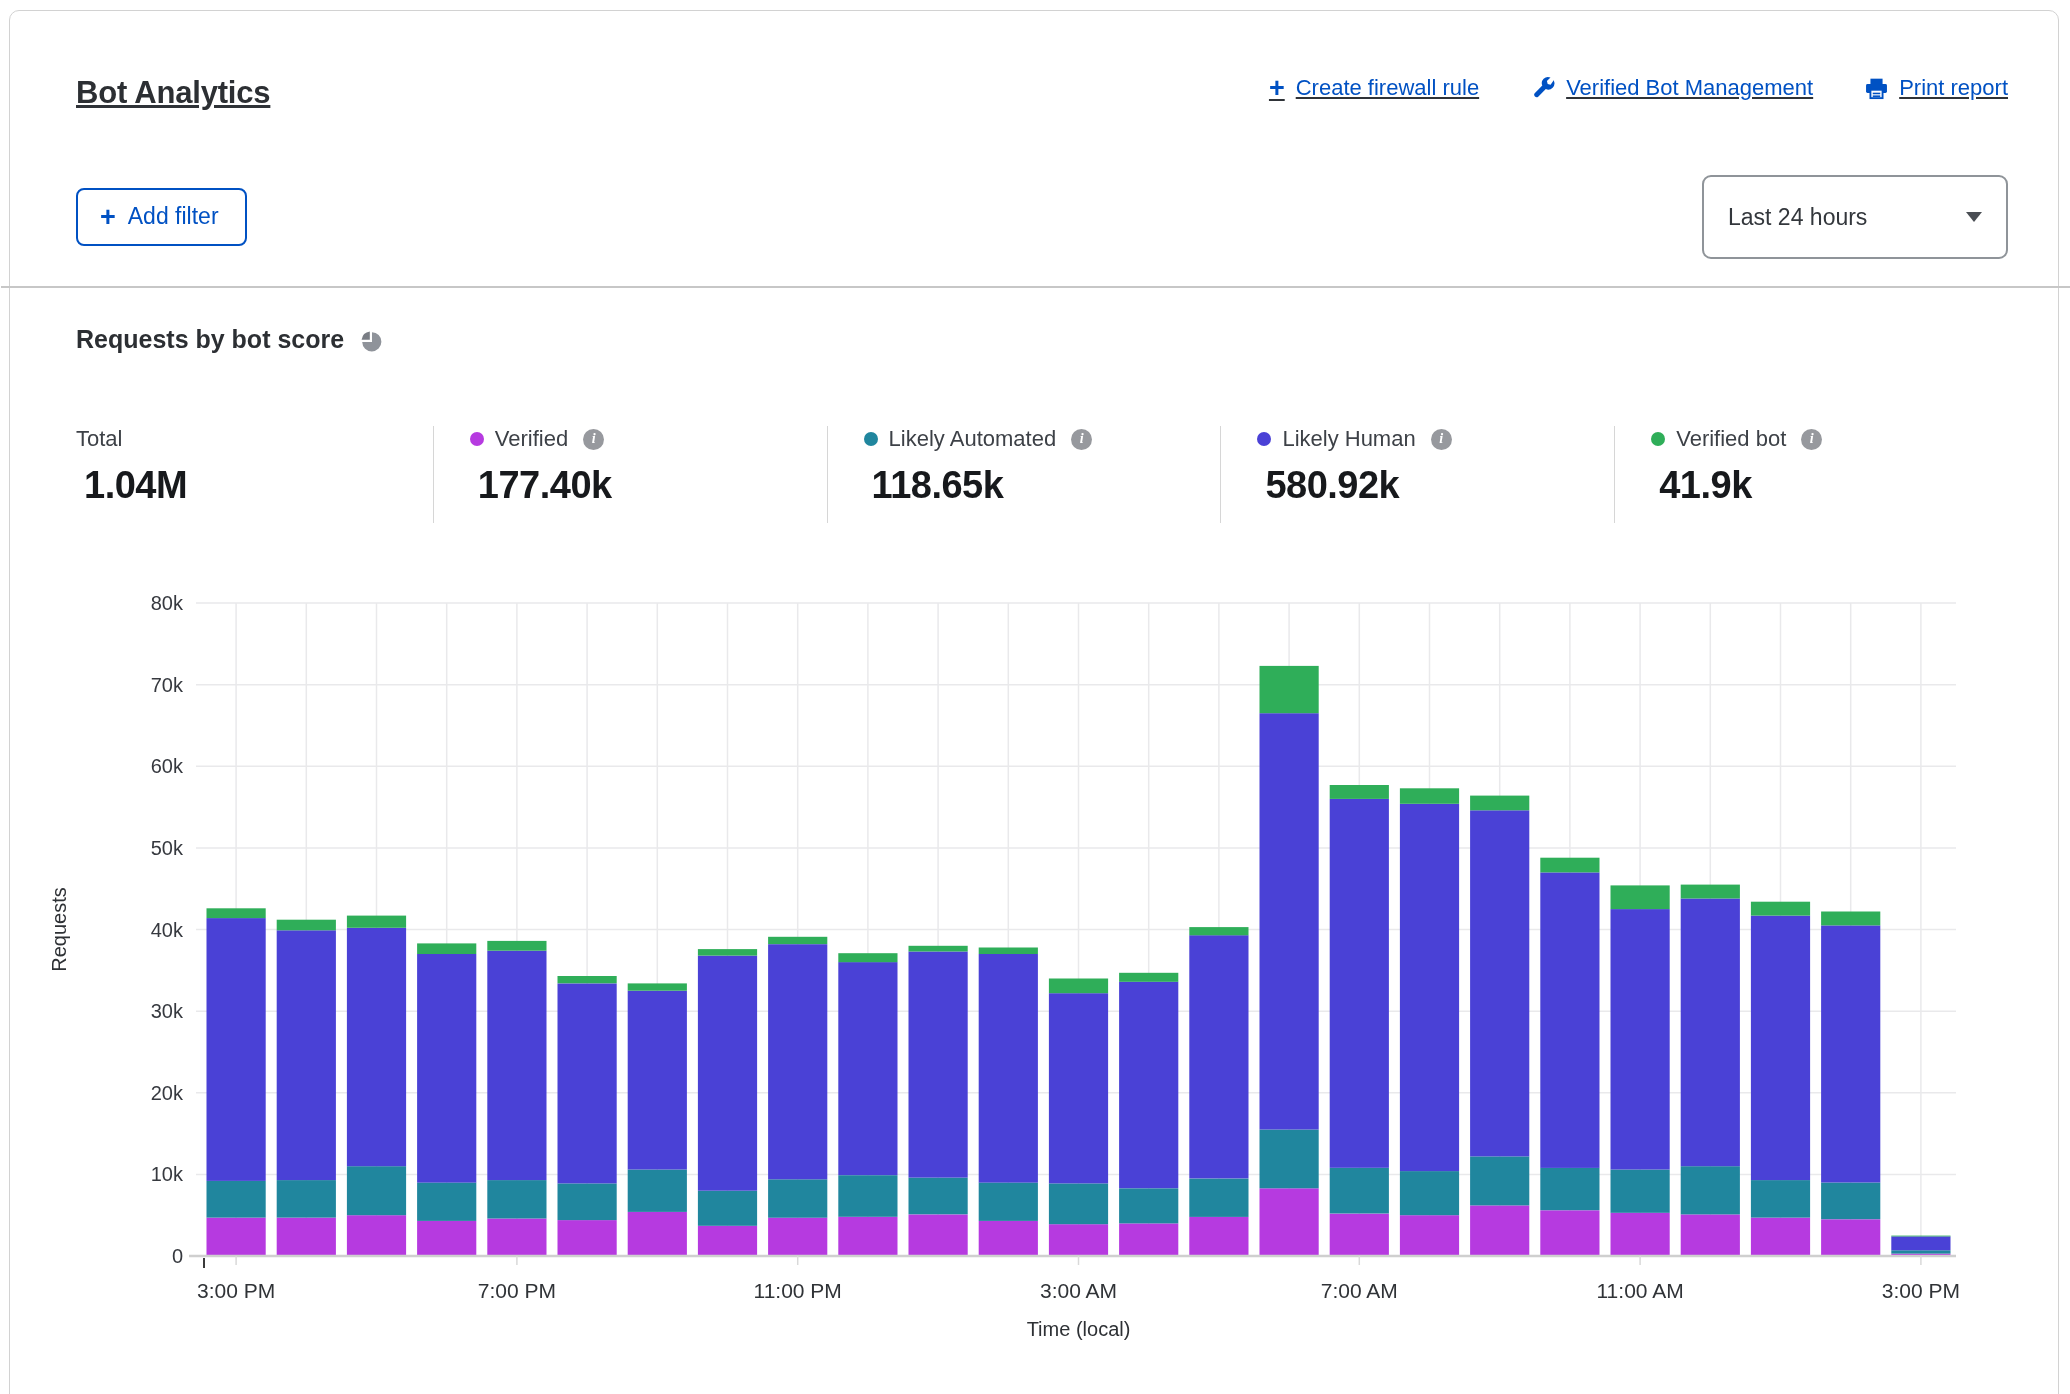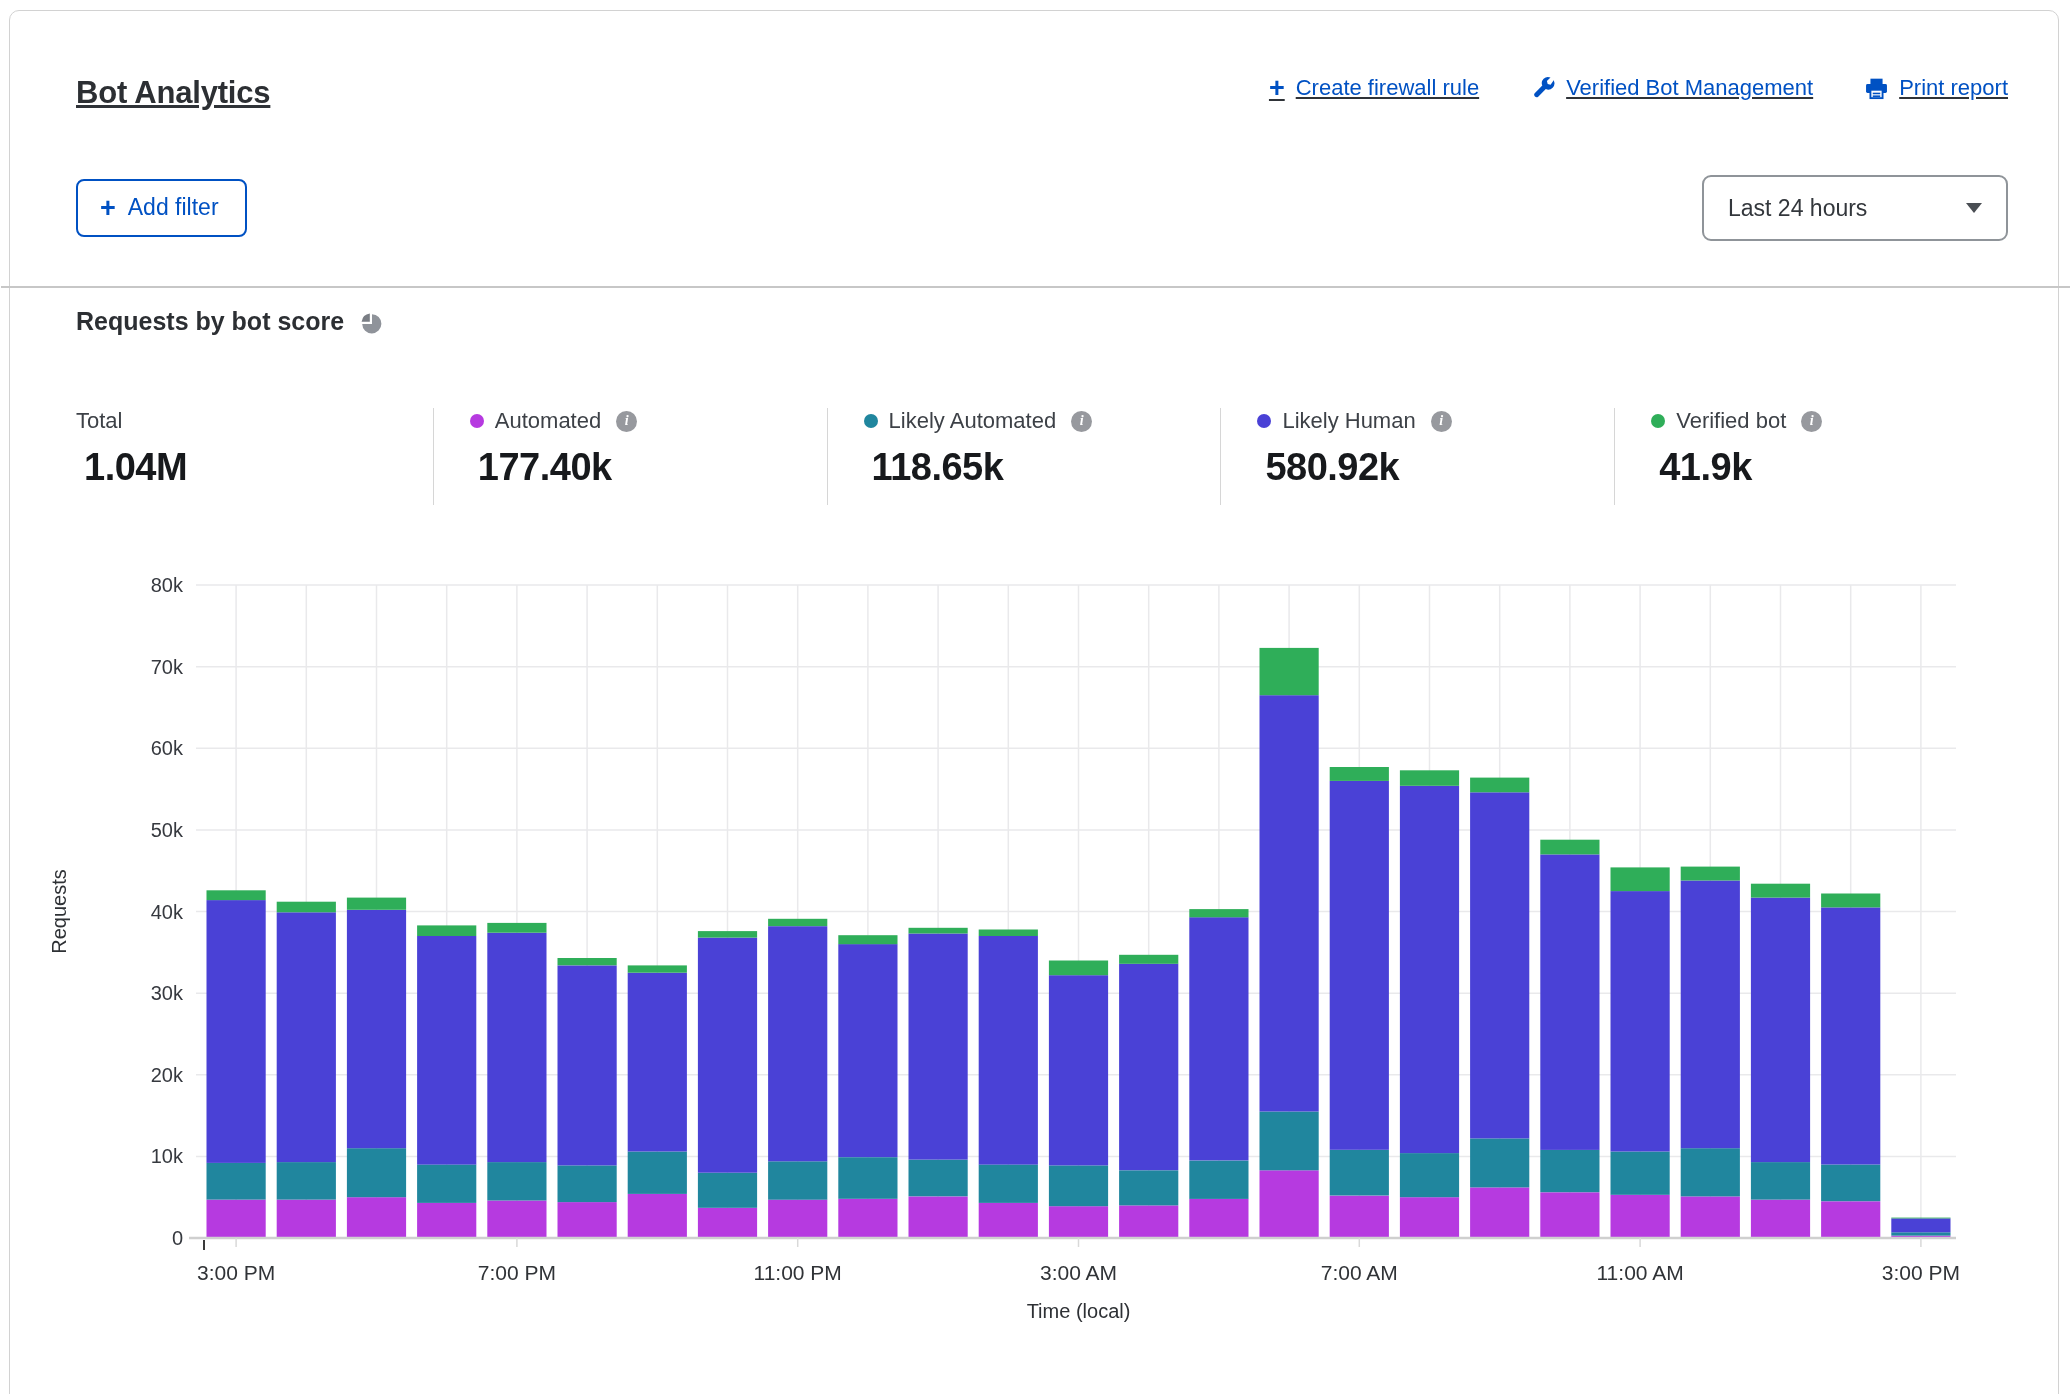--- a/index.html
+++ b/index.html
@@ -12,21 +12,21 @@
   .page-title { font-size:31px; font-weight:700; color:#2c2f33; letter-spacing:-0.2px; }
   .actions { display:flex; align-items:center; gap:52px; }
   .action-link { display:flex; align-items:center; gap:11px; color:#0051c3;
     font-size:22px; text-decoration:none; cursor:pointer; }
   .plus-glyph { font-size:27px; font-weight:600; line-height:20px; }
   .row2 { display:flex; justify-content:space-between; align-items:center; margin-top:64px; }
   .add-filter-btn { display:flex; align-items:center; gap:12px; background:#fff;
     border:2px solid #0051c3; border-radius:8px; color:#0051c3; font-size:23px;
     padding:13px 26px 14px 22px; cursor:pointer; font-family:inherit; }
   .select { display:flex; align-items:center; justify-content:space-between;
-    width:306px; height:66px; border:2px solid #8f9499; border-radius:9px;
+    width:306px; height:84px; border:2px solid #8f9499; border-radius:9px;
     padding:0 24px; font-size:23px; color:#33373c; cursor:pointer; background:#fff; }
   .caret { width:0; height:0; border-left:8px solid transparent;
     border-right:8px solid transparent; border-top:10px solid #4a4e54; }
   .divider { position:absolute; left:-9px; top:275px; width:2070px; height:0;
     border-top:2px solid #c7c7c7; }
   .section { padding:0 50px 0 66px; }
   .sec-title-row { margin-top:66px; display:flex; gap:14px; }
   .sec-title { font-size:25px; font-weight:700; color:#2c2f33; }
   .stats { display:flex; margin-top:72px; }
   .stat { flex:1 1 0; padding-bottom:16px; }
@@ -104,21 +104,21 @@
     <div class="stats">
       <div class="stat">
         <div class="stat-label-row">
           <span>Total</span>
         </div>
         <div class="stat-value">1.04M</div>
       </div>
       <div class="stat">
         <div class="stat-label-row">
           <span class="dot" style="background: rgb(182, 58, 224);"></span>
-          <span>Automated</span>
+          <span>Verified</span>
           <span class="info-icon">i</span>
         </div>
         <div class="stat-value">177.40k</div>
       </div>
       <div class="stat">
         <div class="stat-label-row">
           <span class="dot" style="background: rgb(32, 134, 158);"></span>
           <span>Likely Automated</span>
           <span class="info-icon">i</span>
         </div>

